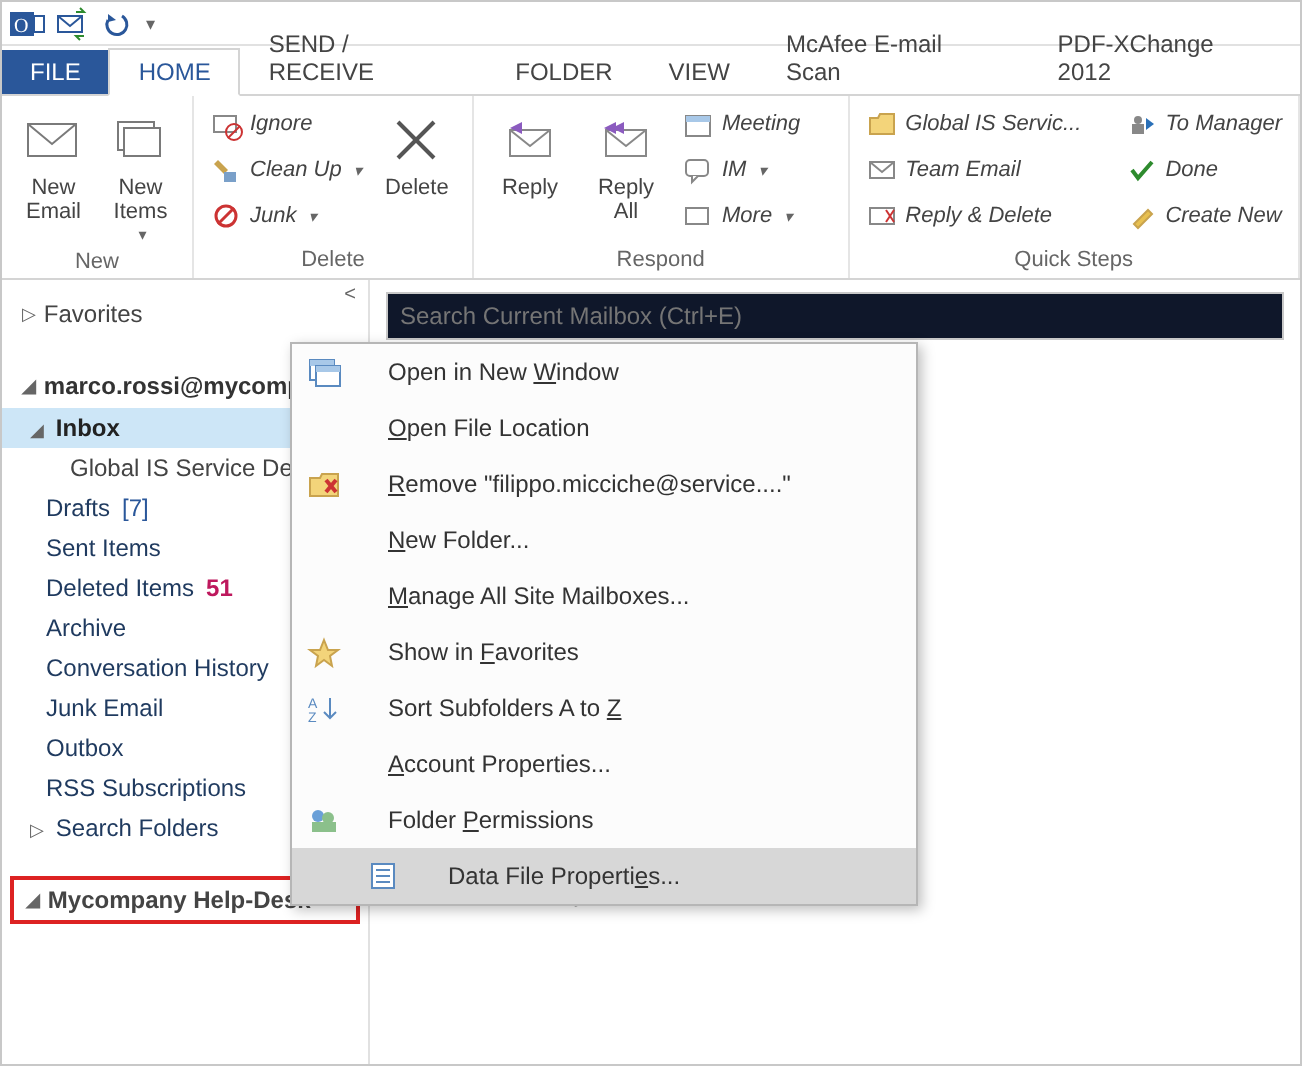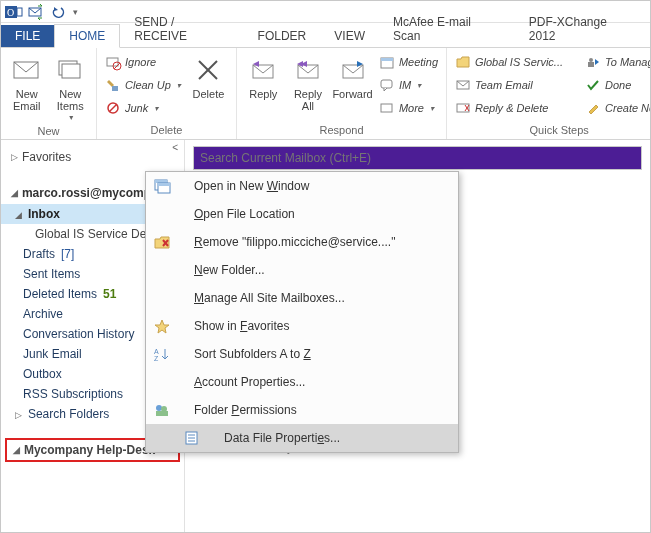--- a/index.html
+++ b/index.html
@@ -32,27 +32,27 @@
   
   .body { display:flex; height:calc(100% - 22px - 25px - 92px); }
   .nav { width:184px; border-right:1px solid #e1e1e1; position:relative; padding-top:6px; }
   .nav-collapse { position:absolute; top:2px; right:6px; font-size:10px; color:#666; }
   .nav-hdr { padding:4px 10px; font-size:12px; color:#444; display:flex; align-items:center; gap:4px;}
   .nav-hdr .chev { font-size:9px; color:#666; }
   .nav-hdr.acct { font-weight:bold; color:#333; margin-top:14px;}
   .nav .sel { background:#cde6f7; }
   .nav-item { padding:3px 10px 3px 22px; font-size:12px; color:#1f3a5f; display:flex; gap:6px; align-items:baseline;}
   .nav-item.sub { padding-left:34px; color:#444;}
-  .nav-item .count { color:#4d7c0f; font-weight:bold;}
+  .nav-item .count { color:#be185d; font-weight:bold;}
   .nav-item .bold { font-weight:bold; color:#222;}
   .nav-hdr.boxed { border:2px solid #d22; margin:14px 4px 0 4px; padding:3px 6px; font-weight:bold;}
   
   .main { flex:1; display:flex; flex-direction:column; }
   .search-row { padding:6px 8px 6px 8px; }
-  .search { border:1px solid #c8c8c8; height:24px; width:100%; padding:2px 6px; font-size:12px; color:#888; background:#4c1d95;}
+  .search { border:1px solid #c8c8c8; height:24px; width:100%; padding:2px 6px; font-size:12px; color:#888; background:#0f172a;}
   .section-hdr { margin:6px 10px 0 30px; font-size:11px; color:#666; display:flex; align-items:center; gap:6px;}
   .section-hdr::before { content:""; width:10px;}
   
   
   .ctx { position:absolute; left:144px; top:170px; width:314px; background:#fcfcfc; border:1px solid #b6b6b6; box-shadow:2px 2px 6px rgba(0,0,0,0.25); z-index:50; }
   .ctx .row { display:flex; align-items:center; height:28px; padding:0 10px 0 6px; gap:22px; font-size:12px; color:#333;}
   .ctx .row .ric { width:20px; height:20px; display:flex; align-items:center; justify-content:center; flex:0 0 20px;}
   .ctx .row .txt { flex:1; white-space:nowrap;}
   .ctx .row.hover { background:#d7d7d7;padding-left:36px; }
   .ctx .row u { text-decoration:underline; }
@@ -188,30 +188,20 @@
               <svg width="28" height="22">
                 <rect x="4" y="6" width="20" height="13" fill="#fff" stroke="#888"></rect>
                 <path d="M4 6 L14 14 L24 6" stroke="#888" fill="none"></path>
                 <path d="M9 2 L3 5 L9 8" fill="#8b5bbf"></path>
                 <path d="M13 2 L7 5 L13 8" fill="#8b5bbf"></path>
               </svg>
             </span>
             <span style="white-space:pre-line">Reply
 All</span>
           </div>
-        <div class="big-btn">
-            <span class="ic">
-              <svg width="28" height="22">
-                <rect x="4" y="6" width="20" height="13" fill="#fff" stroke="#888"></rect>
-                <path d="M4 6 L14 14 L24 6" stroke="#888" fill="none"></path>
-                <path d="M18 2 L24 5 L18 8" fill="#2a70b8"></path>
-              </svg>
-            </span>
-            <span>Forward</span>
-          </div>
         <div class="stack">
           <div class="small-btn">
               <span class="sic">
                 <svg width="14" height="14">
                   <rect x="1" y="3" width="12" height="10" fill="#fff" stroke="#888"></rect>
                   <rect x="1" y="3" width="12" height="3" fill="#a8c8e8"></rect>
                 </svg>
               </span>
               <span>Meeting</span>
             </div>

